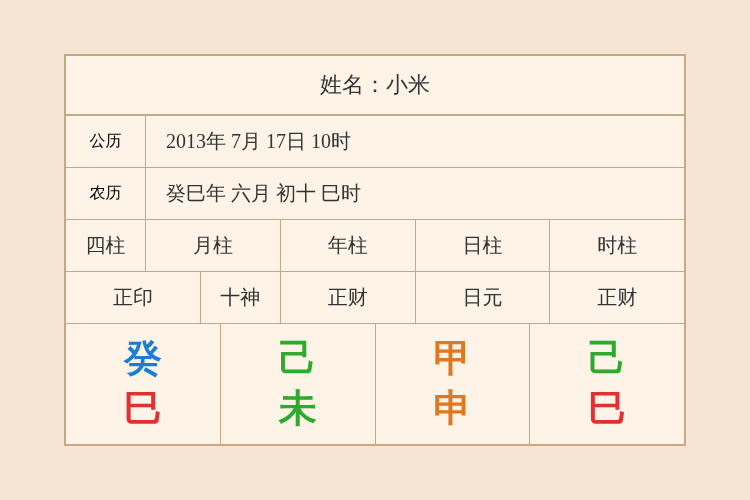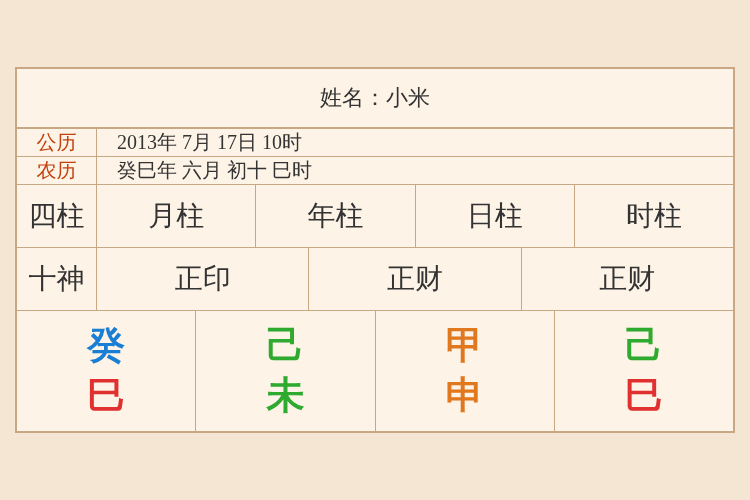--- a/index.html
+++ b/index.html
@@ -6,21 +6,21 @@
     body {
       width: 750px;
       height: 500px;
       background: #f5e6d3;
       font-family: 'SimSun', 'STSong', serif;
       display: flex;
       align-items: center;
       justify-content: center;
     }
     .container {
-      width: 720px;
+      width: 622px;
       background: #fdf3e7;
       border: 2px solid #c8a882;
     }
     .header-row {
       display: flex;
       justify-content: space-around;
       align-items: center;
       padding: 14px 20px;
       font-size: 22px;
       color: #333;
@@ -29,47 +29,47 @@
     .info-row {
       display: flex;
       border-bottom: 1px solid #c8a882;
     }
     .info-row .label-cell {
       width: 80px;
       min-width: 80px;
       display: flex;
       align-items: center;
       justify-content: center;
-      font-size: 20px;
-      color: #c2410c;
+      font-size: 16px;
+      color: #000000;
       border-right: 1px solid #c8a882;
       padding: 0 8px;
     }
     .info-row .value-cell {
       flex: 1;
       display: flex;
       align-items: center;
-      padding: 0 20px;
+      padding: 12px 20px;
       font-size: 20px;
       color: #333;
     }
     .grid-row {
       display: flex;
       border-bottom: 1px solid #c8a882;
     }
     .grid-row:last-child {
       border-bottom: none;
     }
     .grid-cell {
       flex: 1;
       display: flex;
       align-items: center;
       justify-content: center;
       padding: 12px 8px;
-      font-size: 28px;
+      font-size: 20px;
       color: #333;
       border-right: 1px solid #c8a882;
       text-align: center;
     }
     .grid-cell:last-child {
       border-right: none;
     }
     .grid-cell.row-label {
       min-width: 80px;
       max-width: 80px;
@@ -124,23 +124,24 @@
 
   <div class="grid-row">
     <div class="grid-cell row-label">四柱</div>
     <div class="grid-cell">月柱</div>
     <div class="grid-cell">年柱</div>
     <div class="grid-cell">日柱</div>
     <div class="grid-cell">时柱</div>
   </div>
 
   <div class="grid-row">
+    <div class="grid-cell">正印</div>
     <div class="grid-cell row-label">十神</div>
-    <div class="grid-cell">正印</div>
     <div class="grid-cell">正财</div>
+    <div class="grid-cell">日元</div>
     <div class="grid-cell">正财</div>
   </div>
 
   <div class="grid-row">
     <div class="bazhi-cell">
       <span class="char-top blue">癸</span>
       <span class="char-bottom red">巳</span>
     </div>
     <div class="bazhi-cell">
       <span class="char-top green">己</span>

